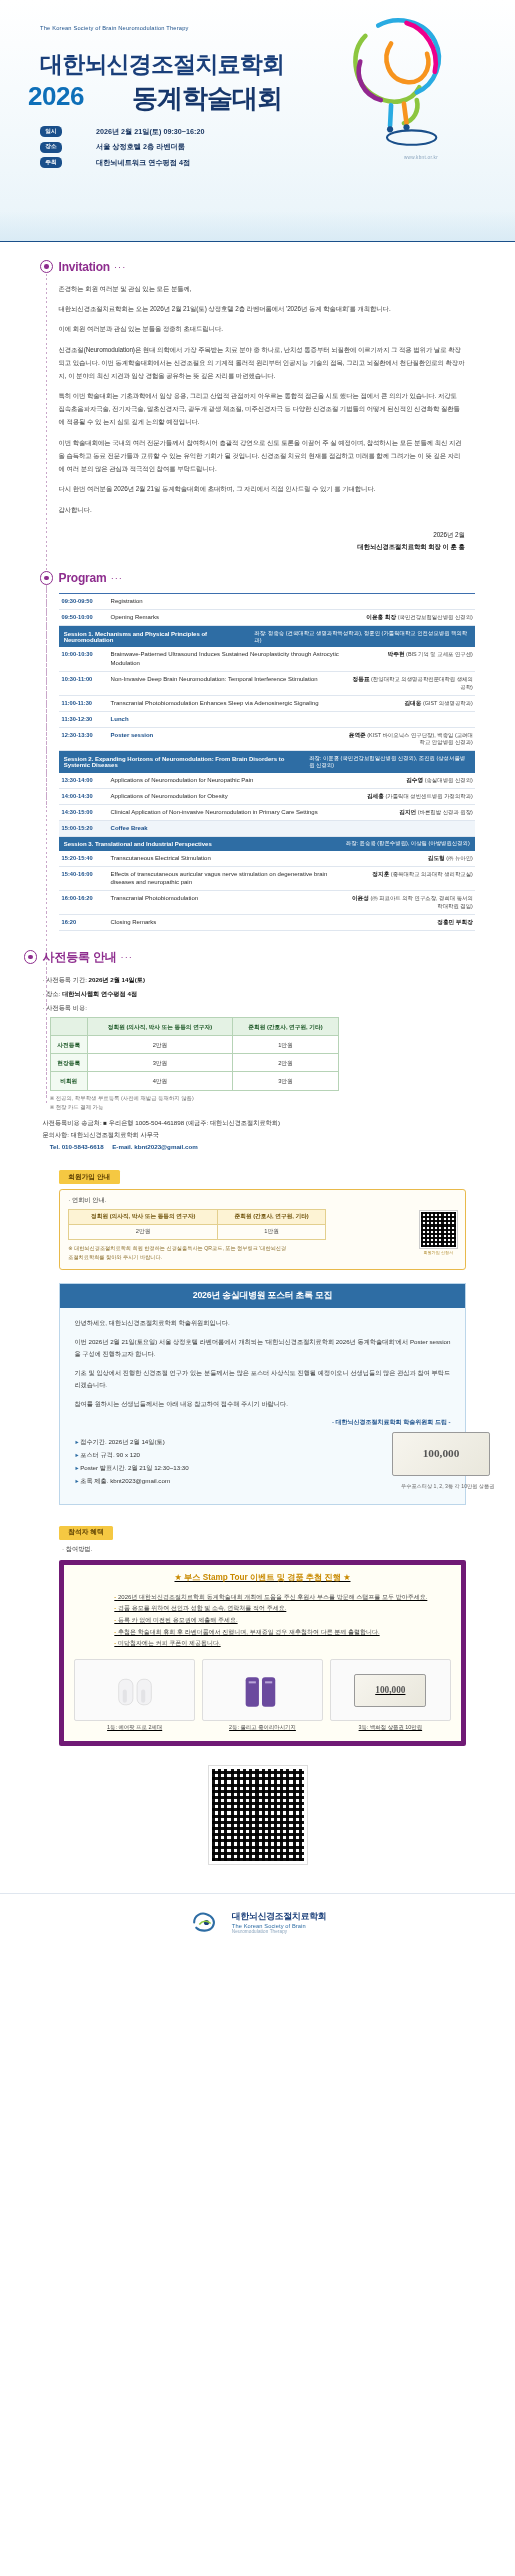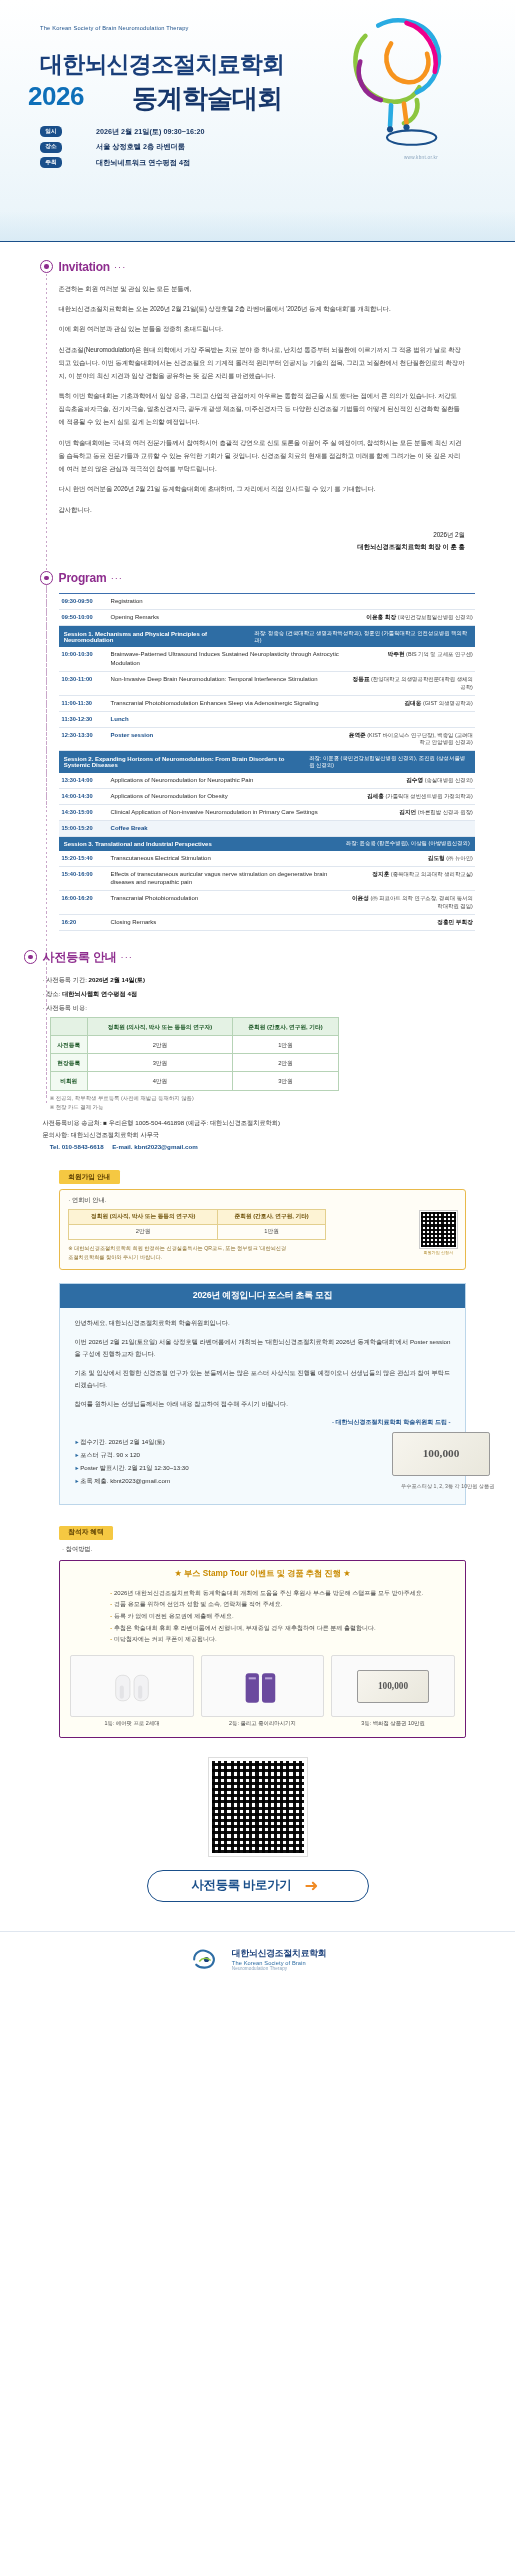--- a/index.html
+++ b/index.html
@@ -322,24 +322,25 @@
     display: flex; align-items: center; justify-content: center;
     font-size: 11.3px; font-weight: bold; color: #555;
     font-family: "Liberation Serif", serif;
   }
   .prize-cap { position: absolute; right: 20.6px; margin-top: -12.4px; font-size: 5.2px; color: #666; }
 
   
   .yellowbox {
     margin: 6.2px 0 0 59px;
     width: 407px;
-    border: 1px solid #701a75;
+    border: 5px solid #701a75;
     border-radius: 2.1px;
     background: #fffef5;
     padding: 7.2px 10.3px 9.3px 10.3px;
+    text-decoration: underline;
   }
   .yb-title {
     text-align: center;
     color: #c98a00;
     font-size: 8.2px;
     font-weight: bold;
     margin-bottom: 6.2px;
   }
   .yb-list li {
     list-style: none;
@@ -681,21 +682,21 @@
           <div>※ 대한뇌신경조절치료학회 회원 한정하는 신경실출특사는 QR코드, 또는 첨부링크 '대한뇌신경</div>
           <div>조절치료학회를 찾아와 주시기 바랍니다.</div>
         </div>
       </div>
       <div class="qr"></div>
       <div class="qr-cap">회원가입 신청서</div>
     </div>
   </div>
 
   <div class="bluepanel">
-    <div class="bp-head">2026년 예정입니다 포스터 초록 모집</div>
+    <div class="bp-head">2026년 송실대병원 포스터 초록 모집</div>
     <div class="bp-body">
       <p>안녕하세요, 대한뇌신경조절치료학회 학술위원회입니다.</p>
       <p>이번 2026년 2월 21일(토요일) 서울 상정호텔 라벤더룸에서 개최되는 '대한뇌신경조절치료학회 2026년 동계학술대회'에서 Poster session을 구성에 진행하고자 합니다.</p>
       <p>기초 및 임상에서 진행한 신경조절 연구가 있는 분들께서는 많은 포스터 사상식도 진행될 예정이오니 선생님들의 많은 관심과 참여 부탁드리겠습니다.</p>
       <p>참여를 원하시는 선생님들께서는 아래 내용 참고하여 접수해 주시기 바랍니다.</p>
       <div class="bp-sign">- 대한뇌신경조절치료학회 학술위원회 드림 -</div>
 
       <ul class="bp-list">
         <li>접수기간. 2026년 2월 14일(토)</li>
         <li>포스터 규격. 90 x 120</li>
@@ -756,24 +757,20 @@
             <div style="width:72px;height:33px;border:1px solid #999;border-radius:2.1px;background:linear-gradient(135deg,#f7f5ee,#e9e7dc);display:flex;align-items:center;justify-content:center;font-family:'Liberation Serif',serif;font-weight:bold;font-size:9.3px;color:#555;">100,000</div>
           </div>
           <div class="gift-cap">3등: 백화점 상품권 10만원</div>
         </div>
       </div>
     </div>
   </div>
 
   <div class="bigqr-wrap">
     <div class="bigqr"></div>
-    <div class="cta">
-      <span class="cta-text">사전등록 바로가기</span>
-      <span class="cta-arrow">➜</span>
-    </div>
   </div>
 
   <div class="footer">
     <svg class="footer-logo" viewBox="0 0 66 52">
       <path d="M10 26 C10 12, 24 6, 34 10 C46 14, 52 24, 46 34 C40 44, 22 44, 14 36" fill="none" stroke="#2e6da4" stroke-width="4" stroke-linecap="round"></path>
       <circle cx="34" cy="26" r="5" fill="#1a3f7a"></circle>
       <path d="M20 30 C26 22, 36 22, 42 28" fill="none" stroke="#8cc63f" stroke-width="3"></path>
     </svg>
     <div>
       <div class="footer-txt-kr">대한뇌신경조절치료학회</div>

